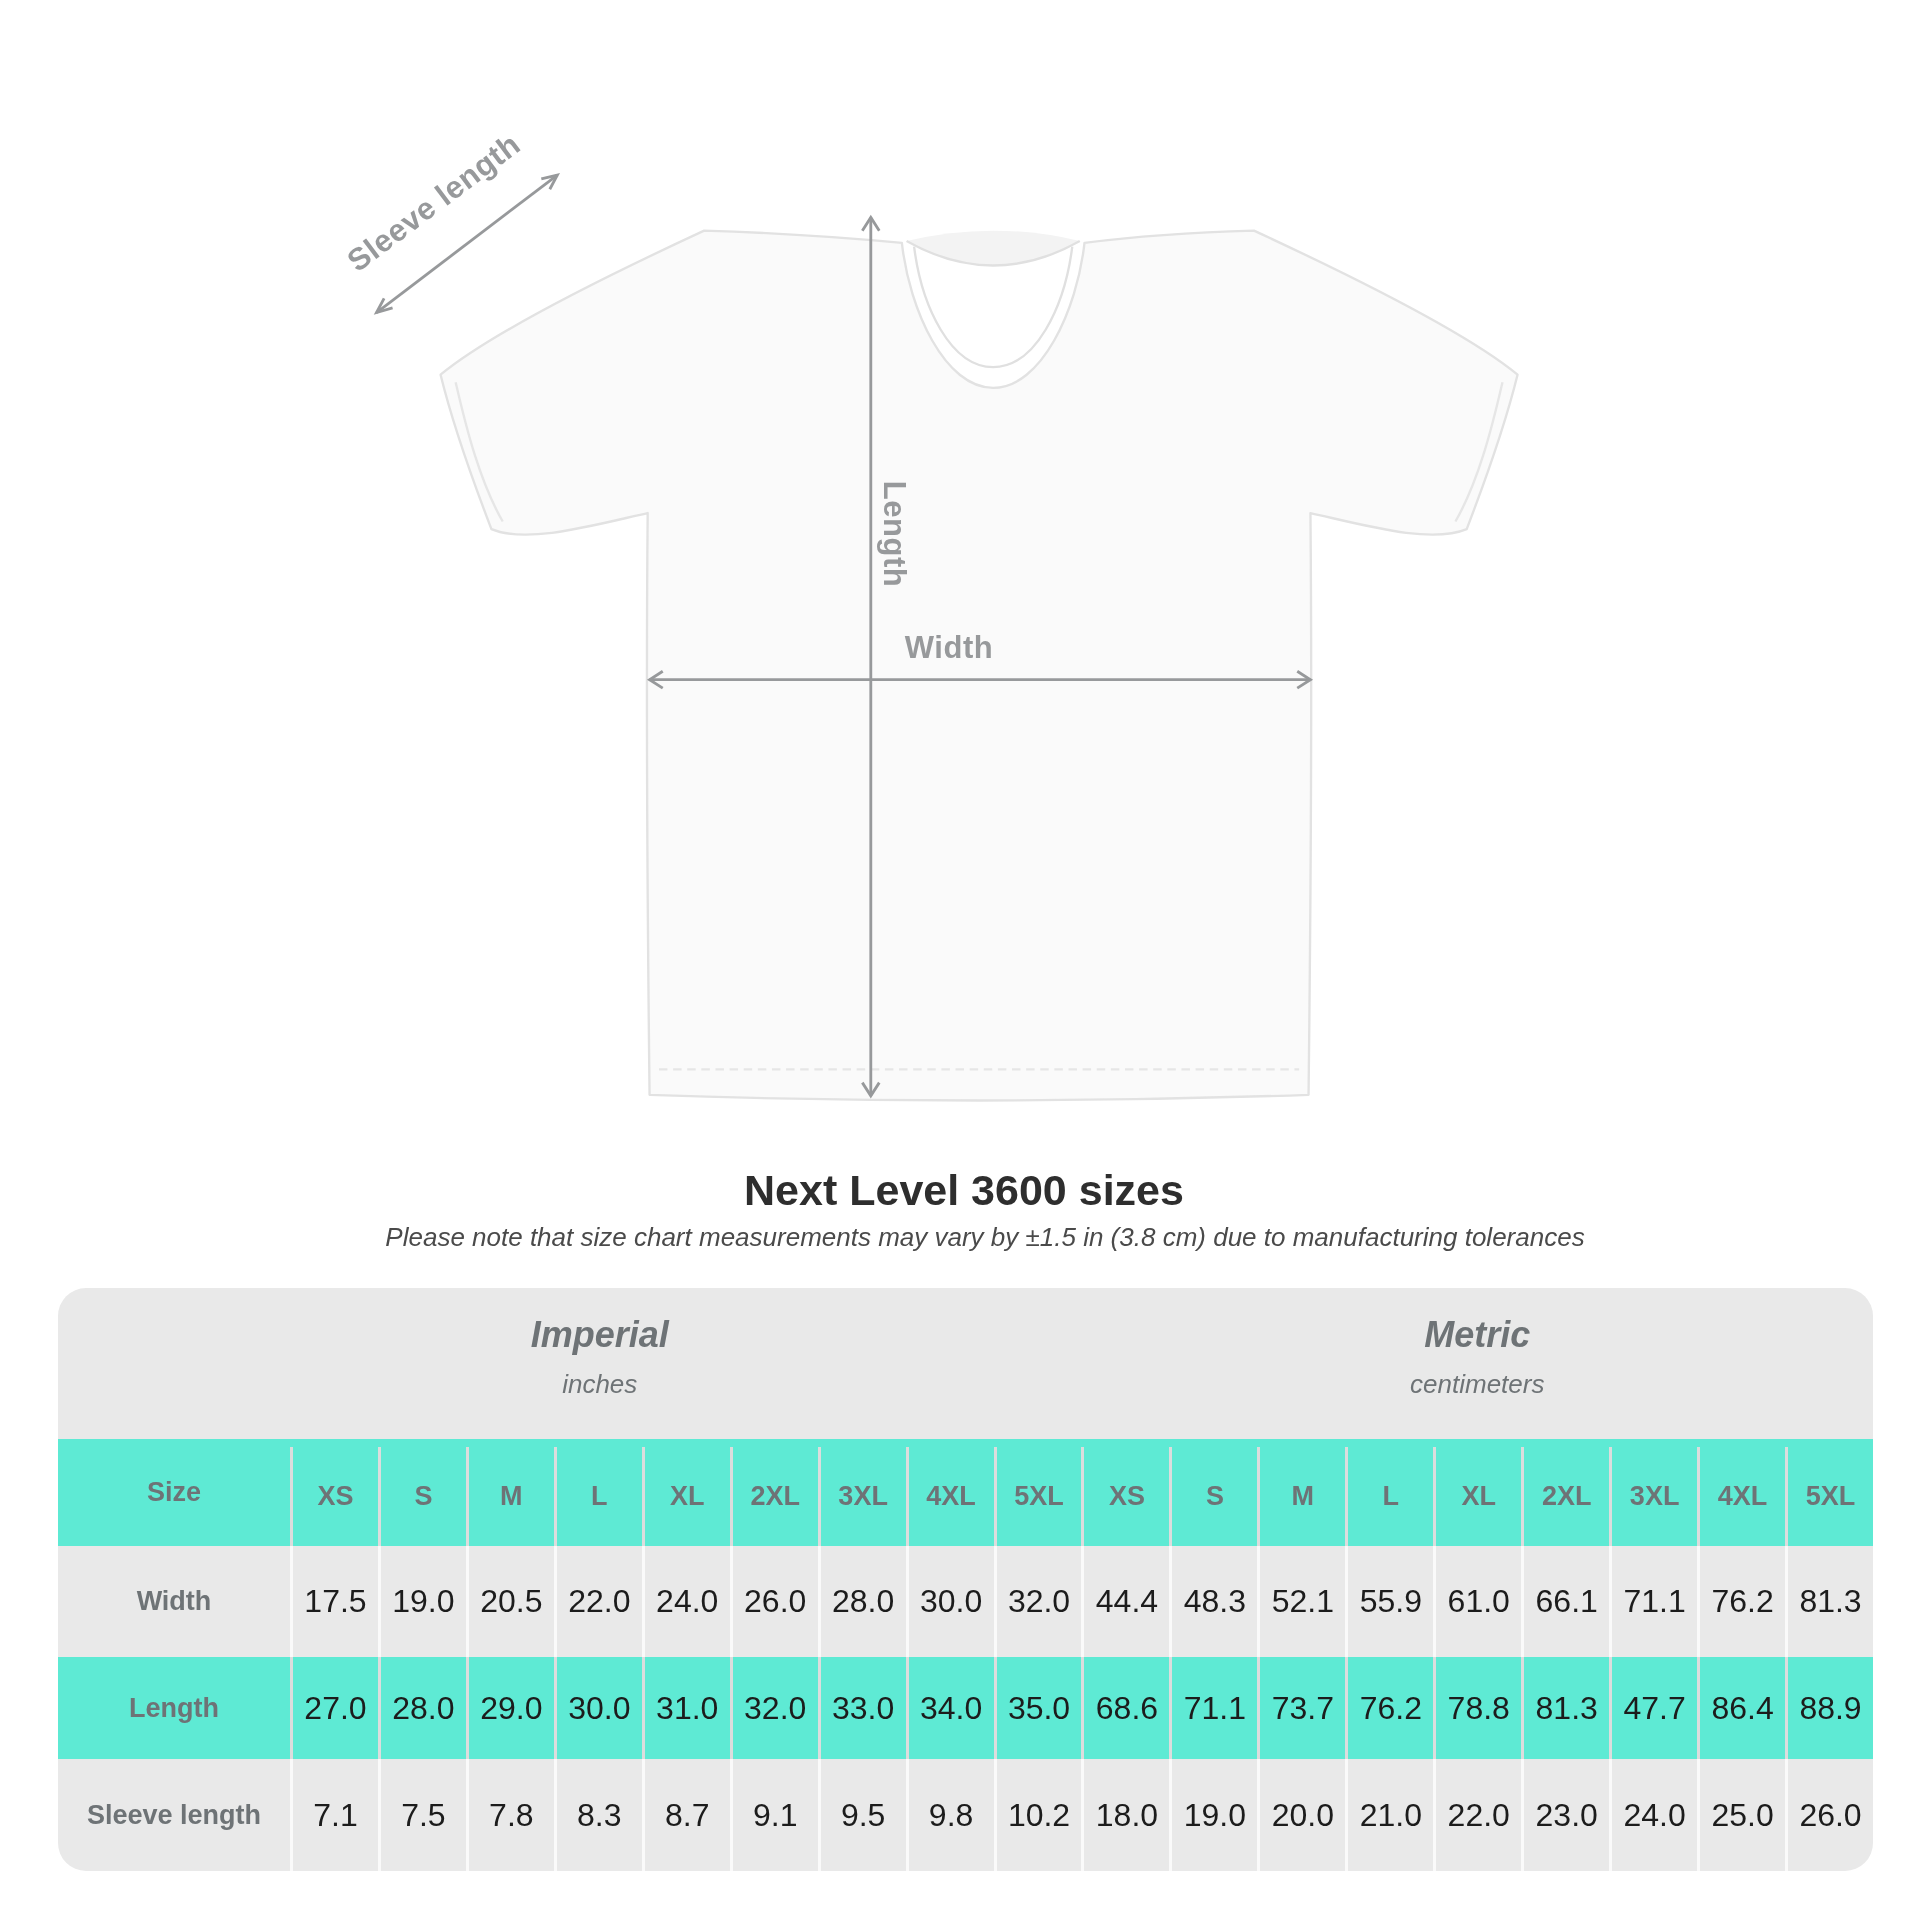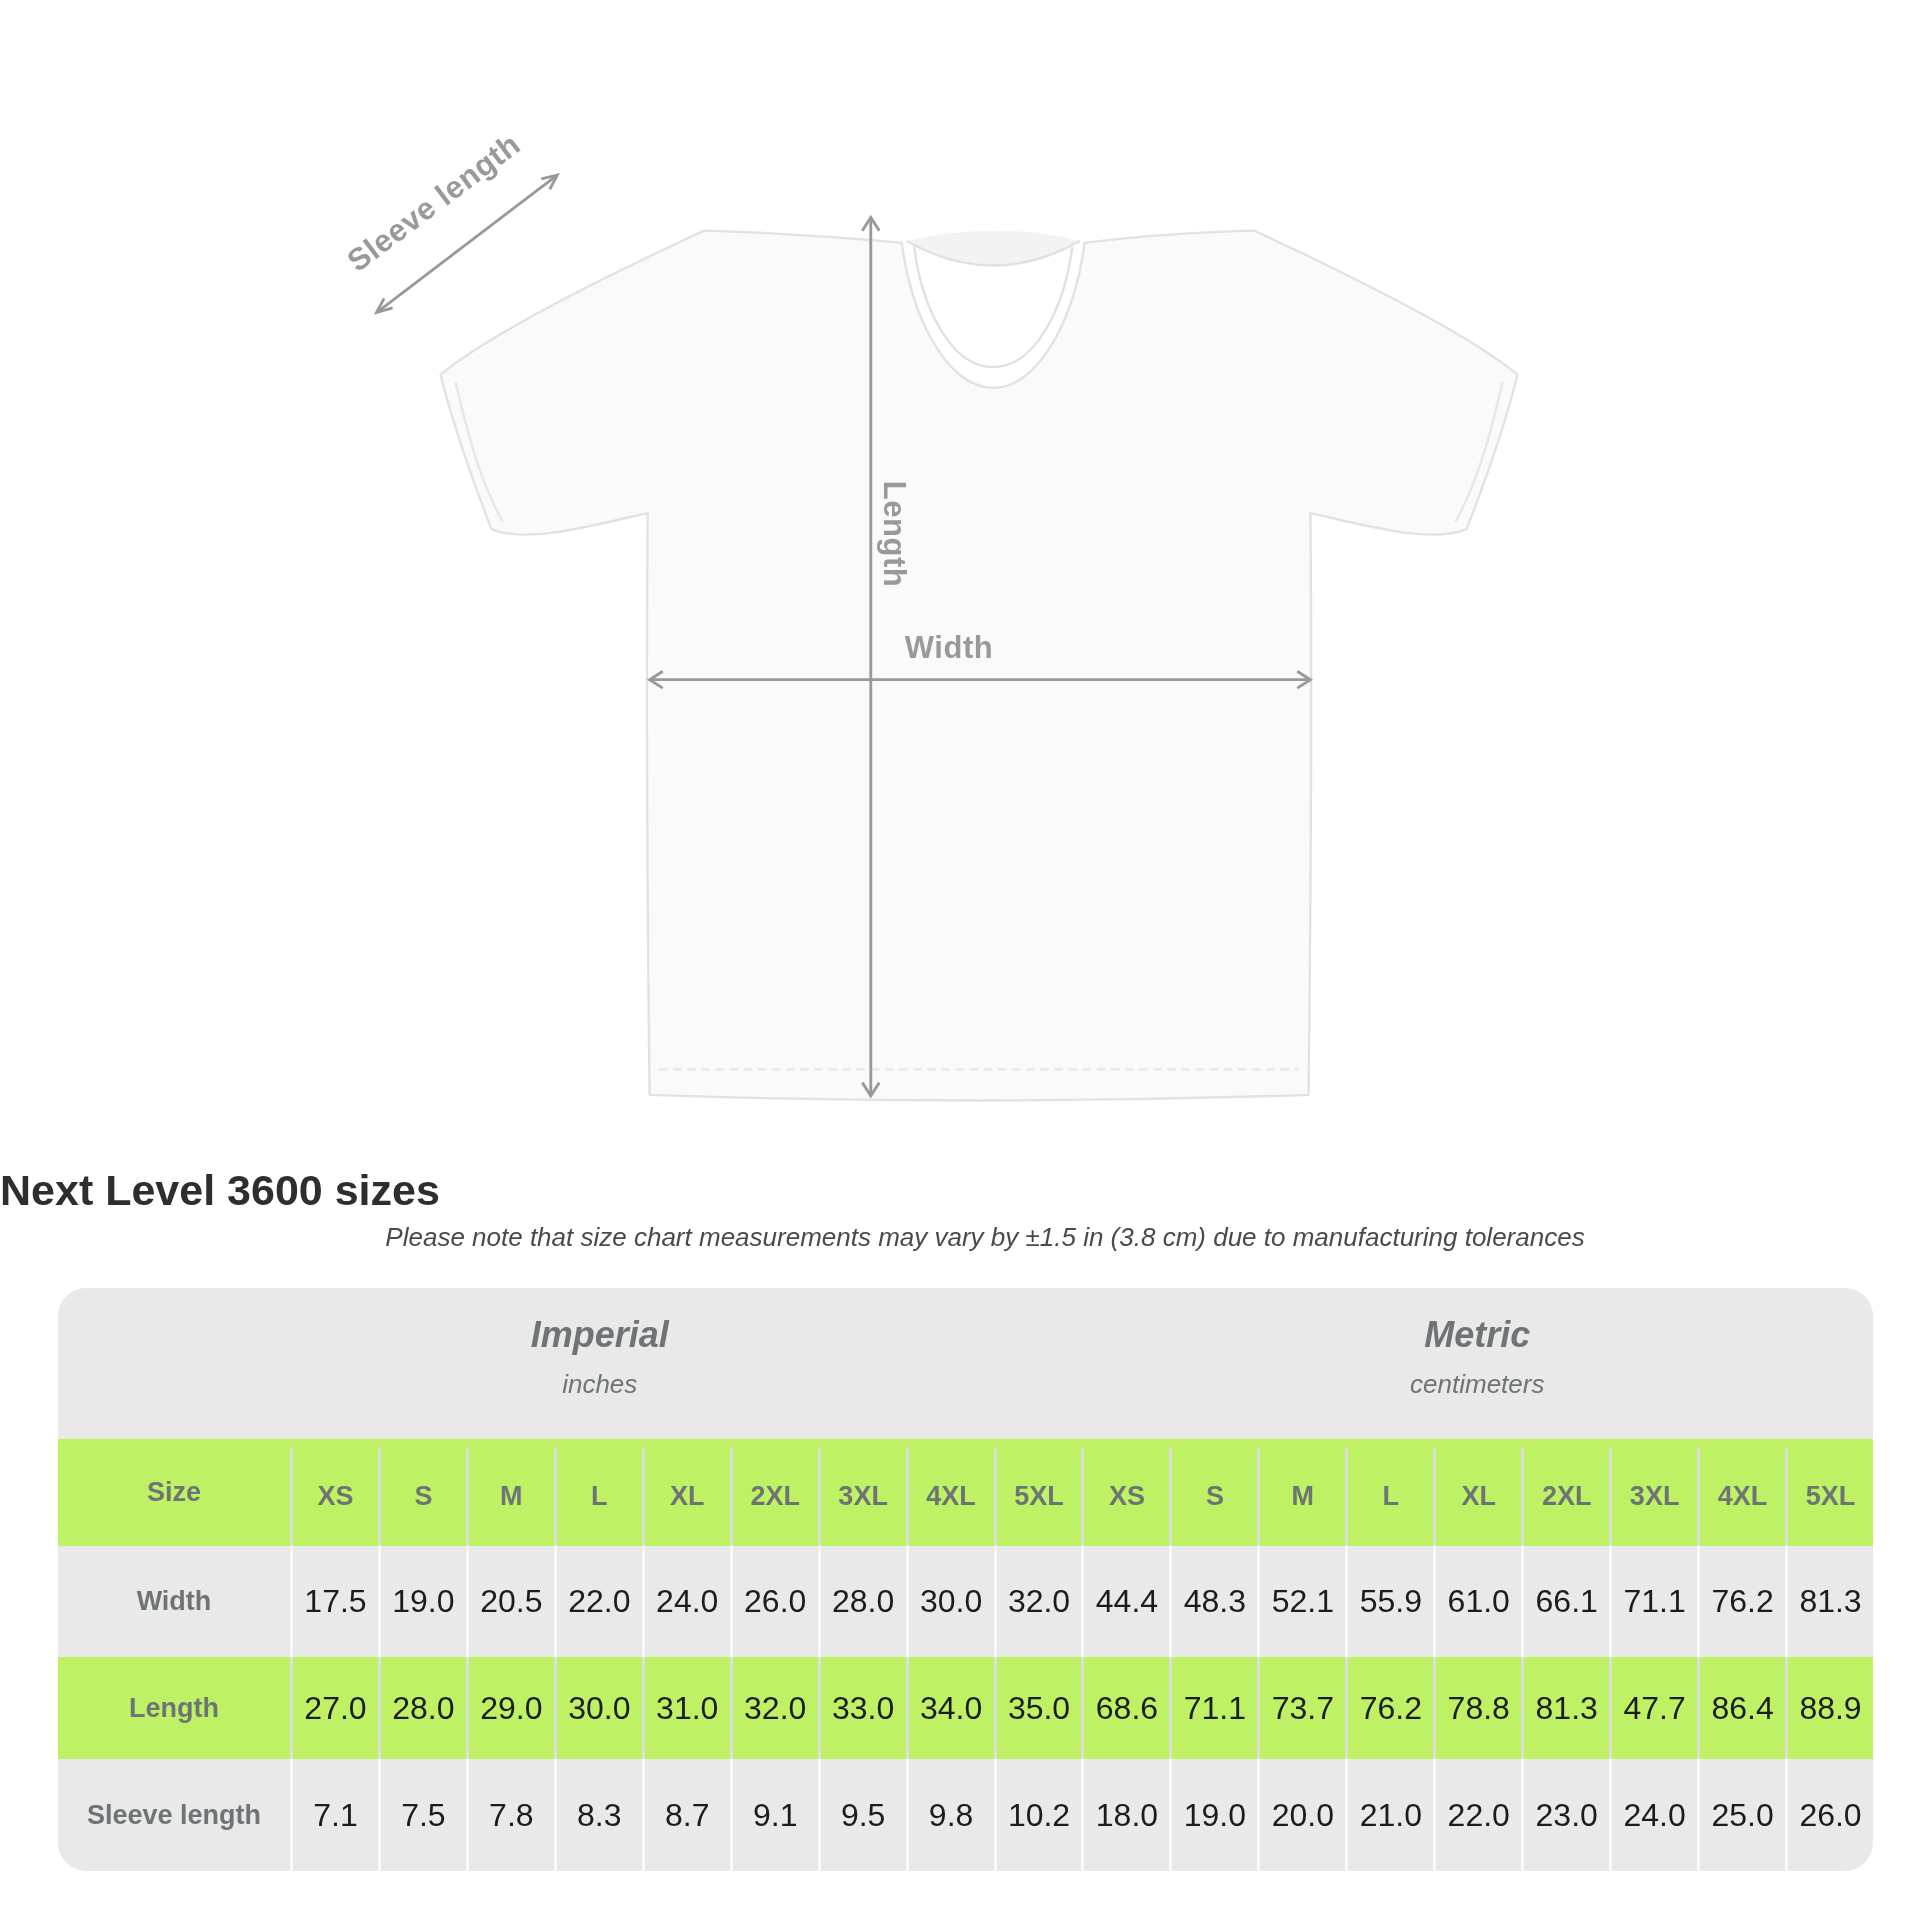--- a/index.html
+++ b/index.html
@@ -8,38 +8,38 @@
   :root{
     --band:#e9e9e9; --hdr:#6e7376; --val:#1c1c1c; --ann:#97999b;
     --sep:#dcdddd; --sepg:rgba(255,255,255,.78); --title:#2e2e2e; --sub:#4a4a4a;
   }
   svg.diagram{position:absolute;left:0;top:0;}
   .lbl{position:absolute;font-weight:bold;color:var(--ann);font-size:31px;
        width:320px;text-align:center;letter-spacing:0.5px;}
   #lbl-sleeve{left:274px;top:185px;transform:rotate(-37deg);}
   #lbl-length{left:734px;top:516px;transform:rotate(90deg);}
   #lbl-width{left:789px;top:630px;}
-  .title{position:absolute;left:0;top:1166px;width:1928px;text-align:left;
+  .title{position:absolute;left:0;top:1166px;width:1928px;text-align:center;
          font-size:43px;font-weight:bold;color:var(--title);}
   .subtitle{position:absolute;left:0;top:1222px;width:1928px;text-align:center;
             font-size:26px;font-style:italic;color:var(--sub);padding-left:21px;}
   .size-table{position:absolute;left:58px;top:1288px;width:1815px;height:583px;
               border-radius:28px;overflow:hidden;background:#fff;}
   .band{height:151px;background:var(--band);display:grid;
         grid-template-columns:232px repeat(18,1fr);}
   .band .sec{display:flex;flex-direction:column;justify-content:center;align-items:center;
              padding-bottom:13px;color:var(--hdr);}
   .sec-imperial{grid-column:1 / span 10;padding-left:60px;}
   .sec-metric{grid-column:11 / span 9;}
   .sec .sec-name{font-size:36px;font-weight:bold;font-style:italic;}
   .sec .sec-unit{font-size:26px;font-style:italic;margin-top:13px;}
   .trow{display:grid;grid-template-columns:232px repeat(18,1fr);}
   .trow .cell{display:flex;align-items:center;justify-content:center;}
   .trow .cell + .cell{border-left:3.8px solid var(--sep);}
-  .r-white{background:#bef264;}
+  .r-white{background:#5eead4;}
   .r-gray{background:var(--band);}
   .r-gray .cell + .cell{border-left-color:var(--sepg);}
   .row-size{height:107px;}
   .row-0{height:111px;}
   .row-1{height:102px;}
   .row-2{height:112px;}
   .cell.hcell{font-size:27px;font-weight:bold;color:var(--hdr);margin-top:8px;}
   .cell.vcell{font-size:32px;color:var(--val);}
   .cell.lcell{font-size:27px;font-weight:bold;color:var(--hdr);}
 </style>

